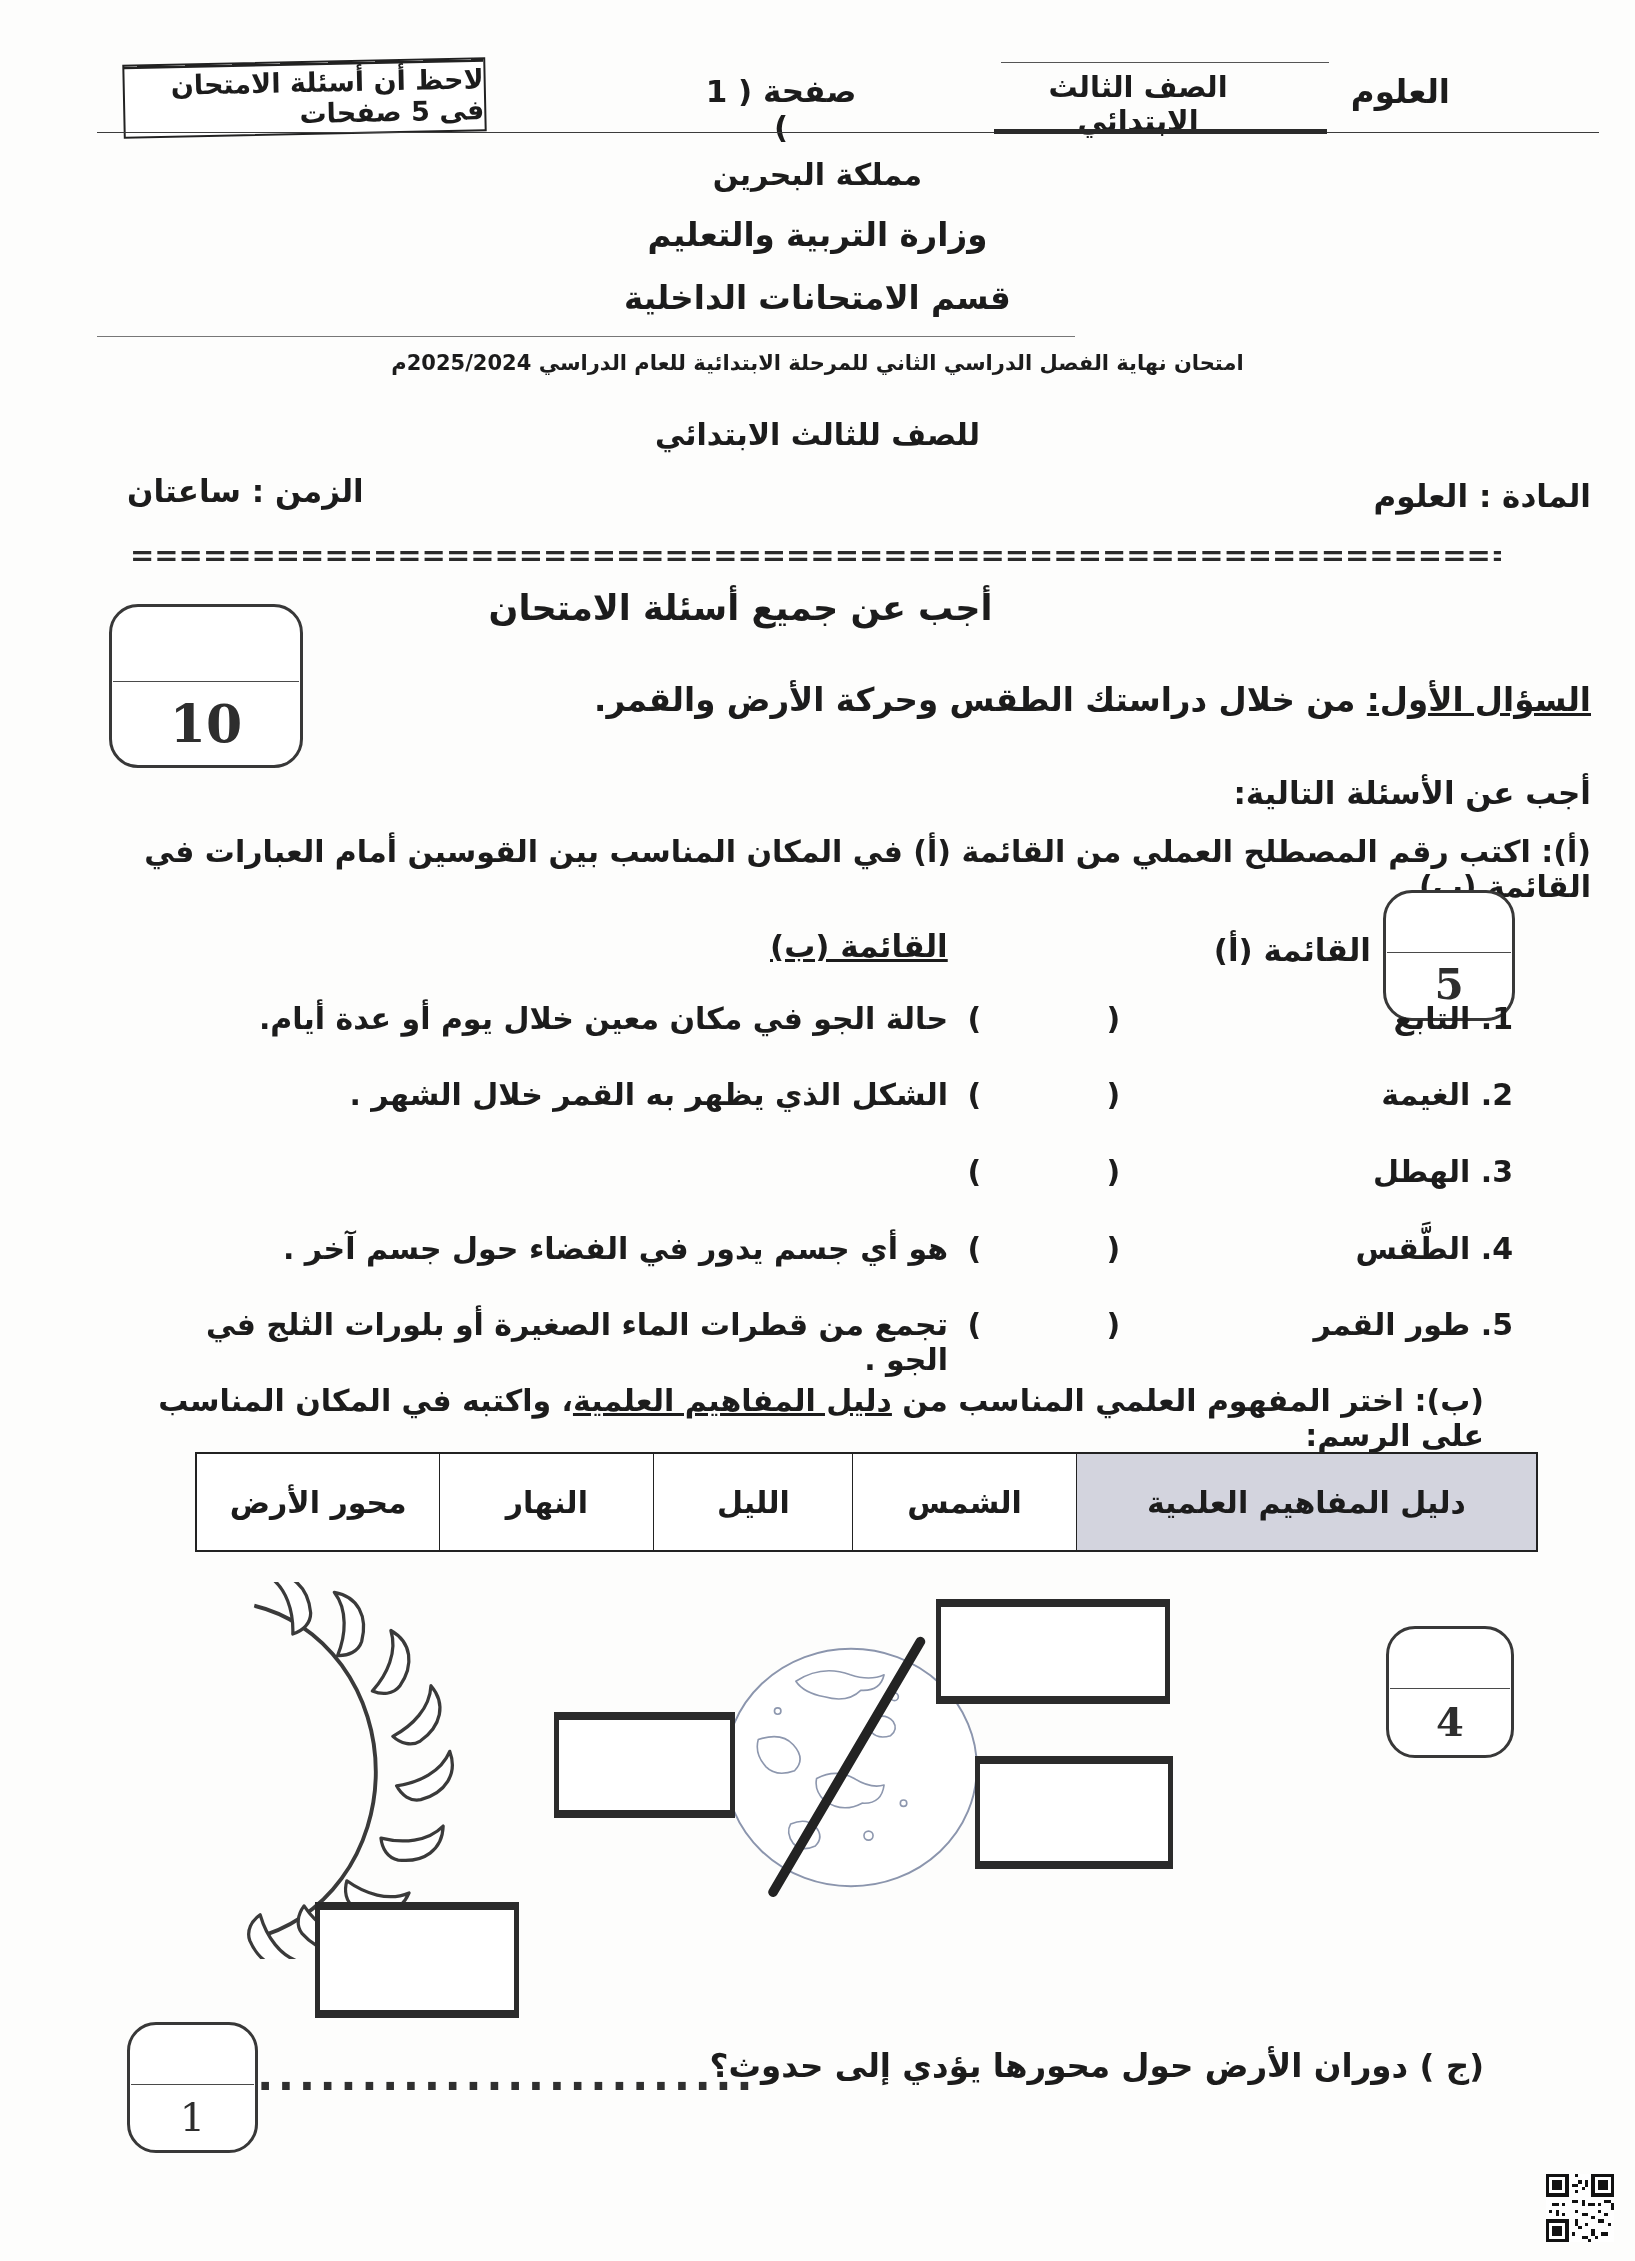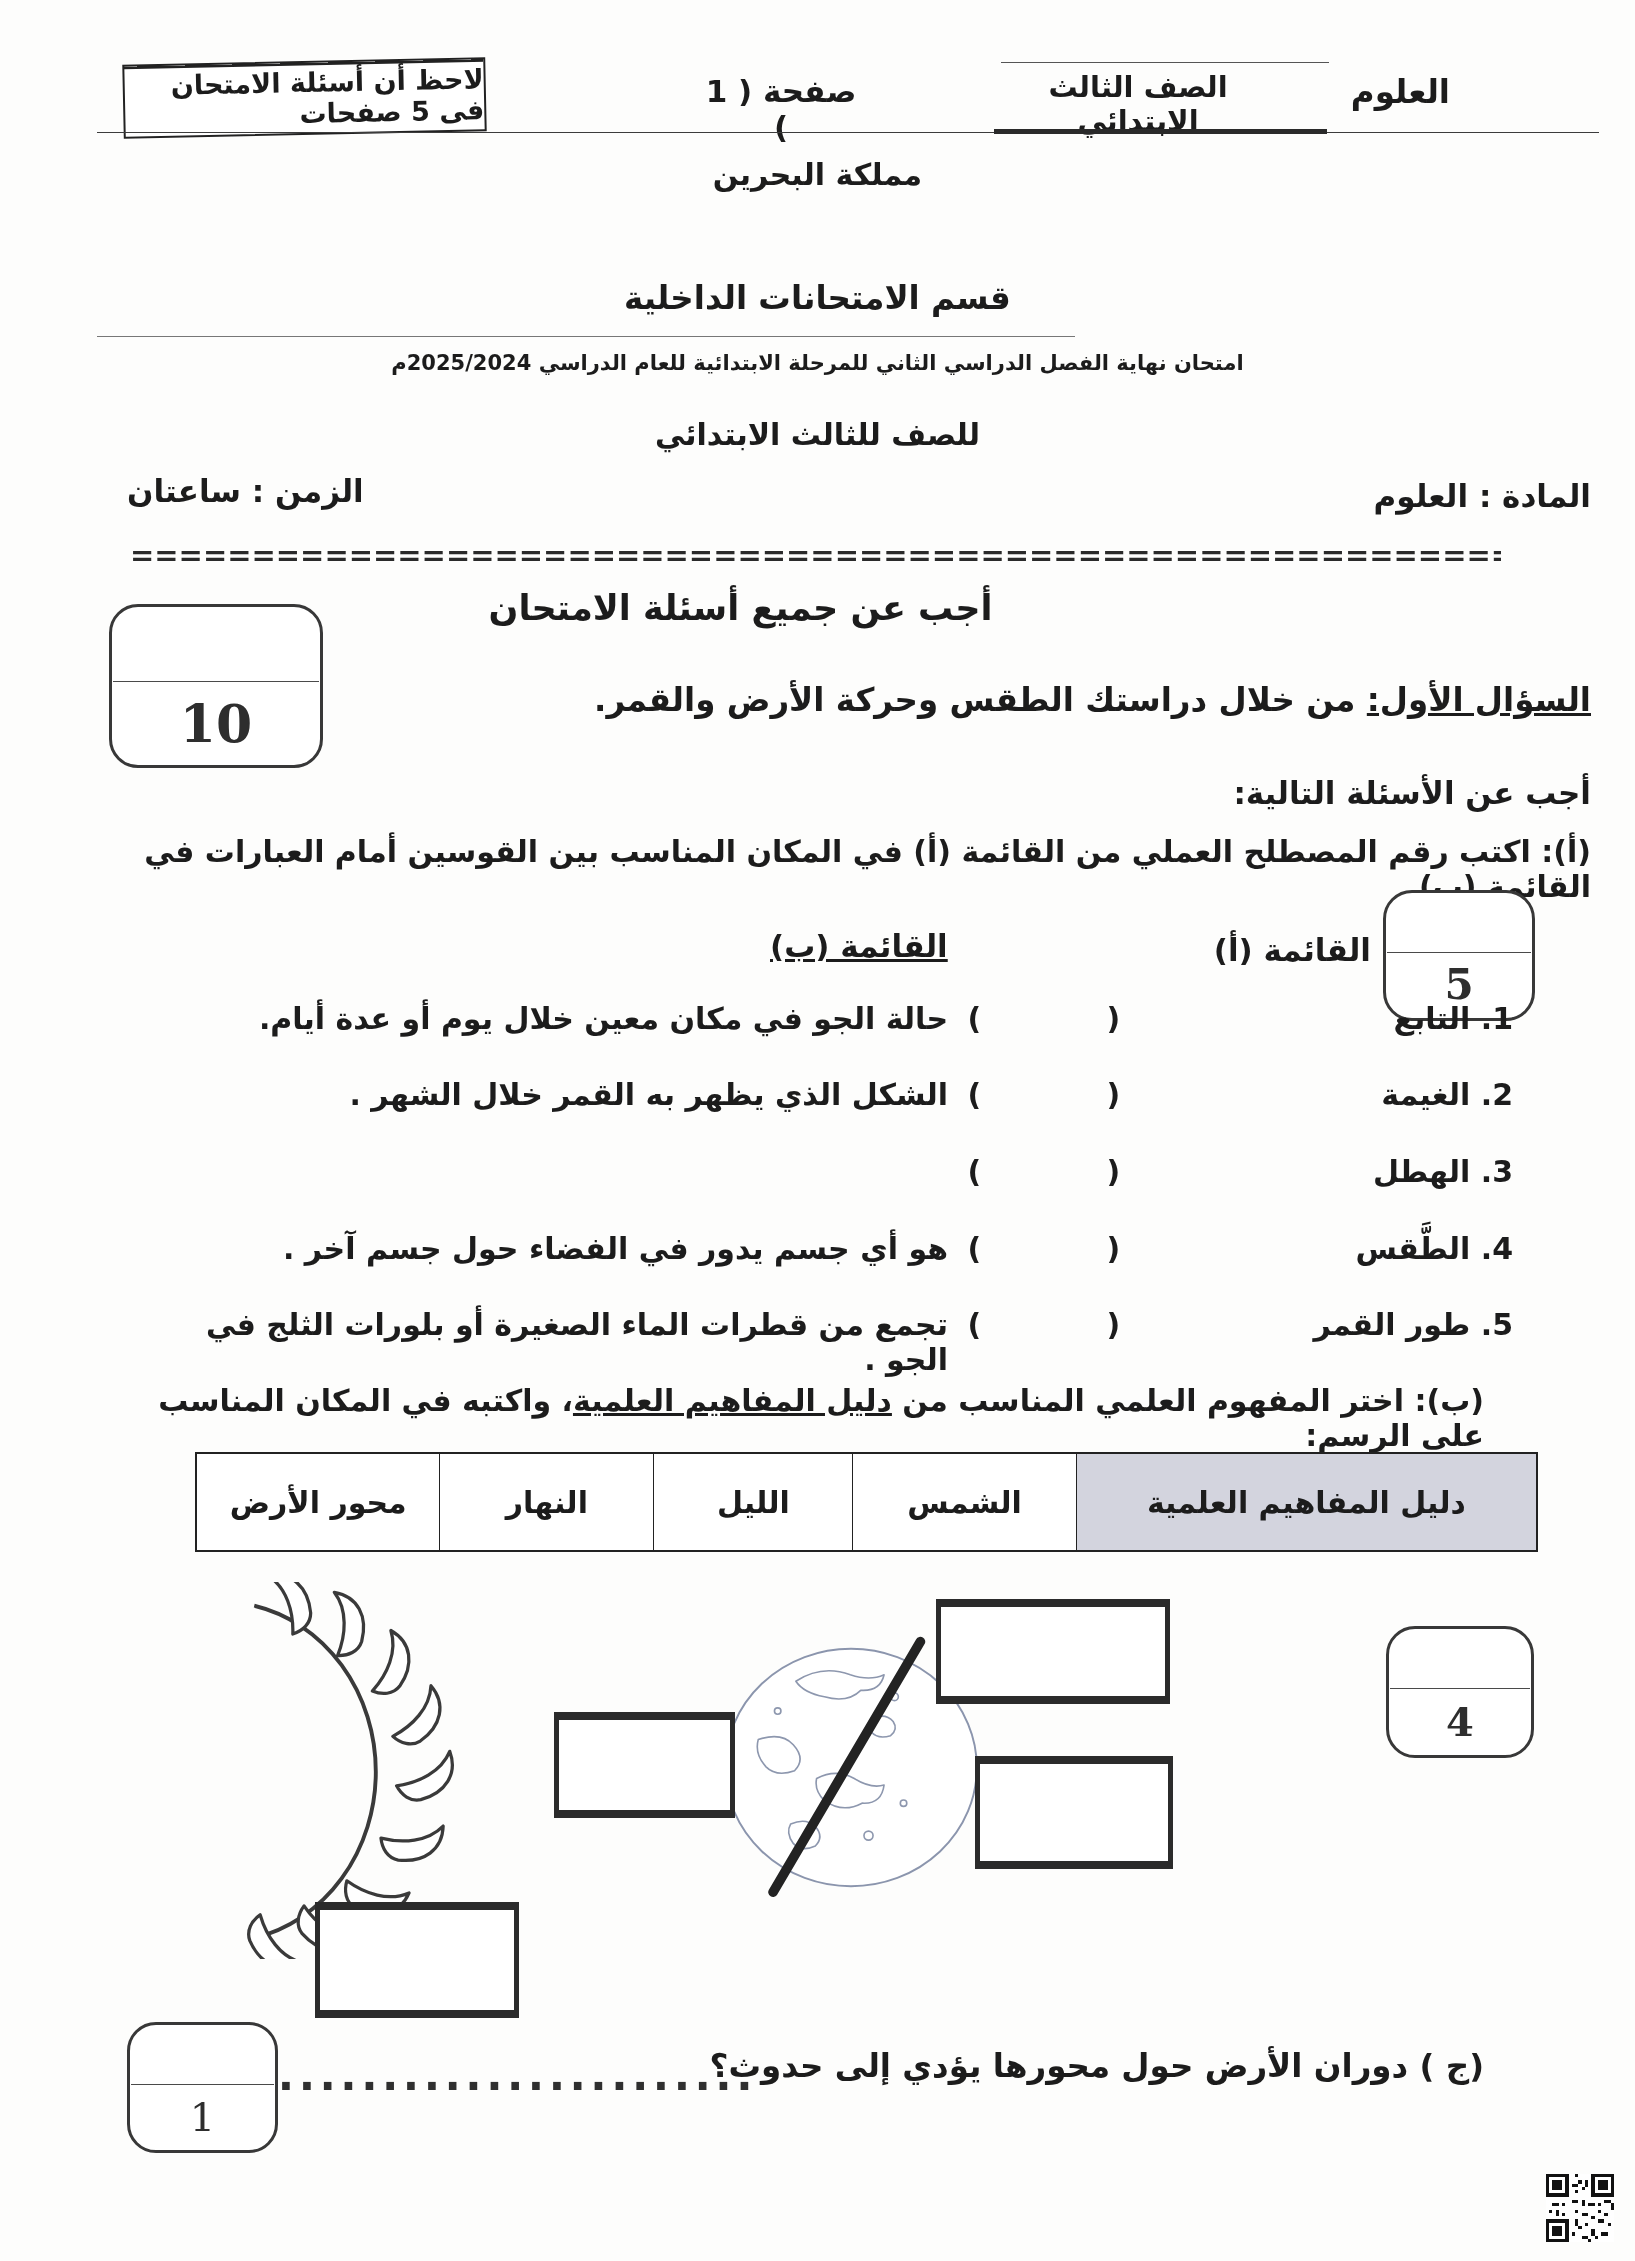--- a/index.html
+++ b/index.html
@@ -4,21 +4,21 @@
 <style>
   html,body{margin:0;padding:0;background:#9a9a9a;}
   .page{position:relative;width:1635px;height:2261px;background:#fdfdfc;
         font-family:"DejaVu Sans",sans-serif;color:#1c1c1c;overflow:hidden;direction:rtl;}
   .abs{position:absolute;}
   .b{font-weight:bold;}
   .u{text-decoration:underline;}
   .ctr{text-align:center;width:100%;}
   .rt{text-align:right;}
   .hline{border-top:1.9px solid #3c3c3c;height:0;}
-  .scorebox{position:absolute;border:3.9px solid #383838;border-radius:29px;background:#fff;padding-left:20px;}
+  .scorebox{position:absolute;border:3.9px solid #383838;border-radius:29px;background:#fff;}
   .scorebox .sdiv{position:absolute;left:1.3px;right:1.3px;top:47%;border-top:1.9px solid #4a4a4a;}
   .scorebox .snum{position:absolute;left:0;right:0;top:47%;bottom:0;display:flex;align-items:center;justify-content:center;
         font-family:"DejaVu Serif",serif;font-weight:bold;color:#2e2e2e;}
   .ansbox{position:absolute;background:#fff;border:5.8px solid #2b2b2b;border-top-width:8.4px;border-bottom-width:8.4px;}
   .ctable{position:absolute;display:flex;direction:rtl;border:2.6px solid #222;background:#fff;}
   .ctable .cell{display:flex;align-items:center;justify-content:center;font-weight:bold;font-size:30px;
         border-left:1.9px solid #222;}
   .ctable .cell:last-child{border-left:none;}
   .ctable .hcell{background:#d3d4de;}
   .itemrow{position:absolute;display:flex;direction:rtl;align-items:flex-start;column-gap:19.5px;font-size:30px;font-weight:700;}
@@ -39,20 +39,21 @@
   <div class="abs" style="top:62px;left:1001px;width:328px;border-top:1.9px solid #555;"></div>
   <div class="abs b" style="top:70px;left:995px;width:286px;font-size:29px;text-align:center;">الصف الثالث الابتدائي</div>
   <div class="abs b" style="top:73px;left:703px;width:156px;font-size:31px;text-align:center;direction:rtl;">صفحة ( 1 )</div>
   <div class="notebox" style="top:61px;left:123px;width:359px;height:70px;">
     <span>لاحظ أن أسئلة الامتحان فى 5 صفحات</span>
   </div>
   <div class="abs hline" style="top:132px;left:97px;width:1502px;"></div>
   <div class="abs" style="top:129px;left:994px;width:333px;border-top:5.2px solid #2a2a2a;"></div>
 
   <div class="abs ctr b" style="top:157px;font-size:30px;">مملكة البحرين</div>
+  <div class="abs ctr b" style="top:216px;font-size:32.5px;">وزارة التربية والتعليم</div>
   <div class="abs ctr b" style="top:279px;font-size:32.5px;">قسم الامتحانات الداخلية</div>
   <div class="abs" style="top:336px;left:97px;width:978px;border-top:1.3px solid #777;"></div>
   <div class="abs ctr b" style="top:351px;font-size:21px;">امتحان نهاية الفصل الدراسي الثاني للمرحلة الابتدائية للعام الدراسي 2025/2024م</div>
   <div class="abs ctr b" style="top:417px;font-size:30px;margin-left:12px;">للصف للثالث الابتدائي</div>
 
   <div class="abs b" style="top:478px;right:44px;font-size:31px;">المادة : العلوم</div>
   <div class="abs b" style="top:473px;left:127px;font-size:31px;">الزمن : ساعتان</div>
 
   <div class="abs eq" style="top:538px;left:130px;width:1371px;">========================================================================================</div>
 

